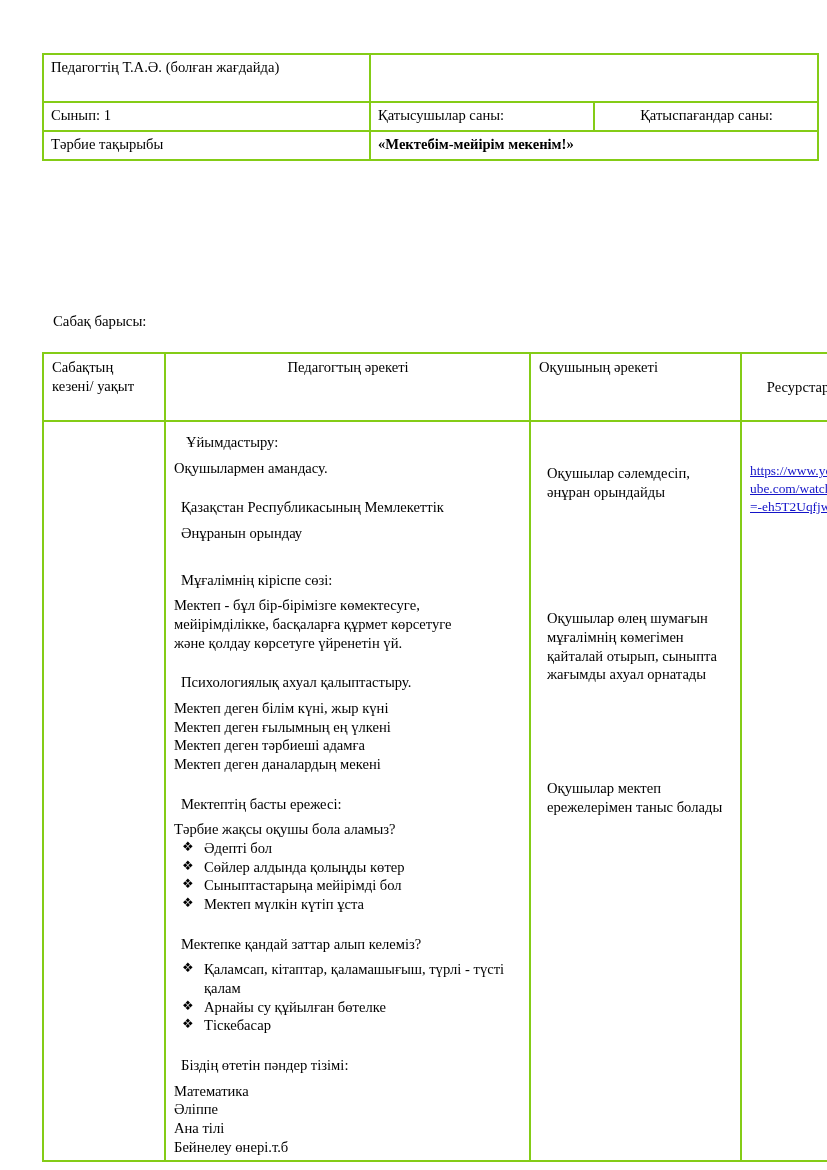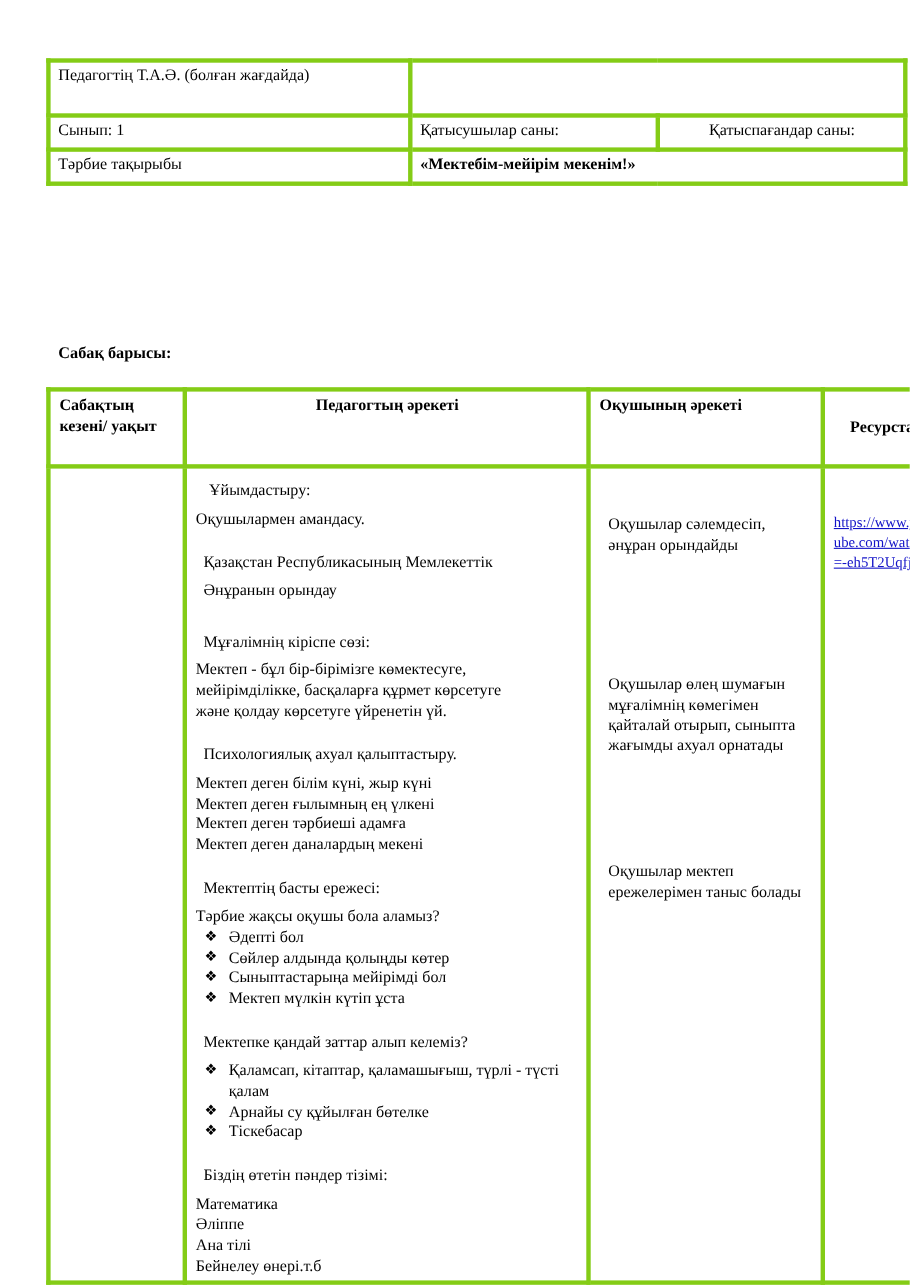--- a/index.html
+++ b/index.html
@@ -24,21 +24,21 @@
     padding: 0;
   }
 
   
   table.doc-table {
     border-collapse: collapse;
     table-layout: fixed;
     border: 1px solid #000;
   }
   table.doc-table td {
-    border: 4px solid #84cc16;
+    border: 2px solid #84cc16;
     vertical-align: top;
     padding: 3px 6px 3px 7px;
     font-size: 14.6px;
     line-height: 1.28;
   }
   .b { font-weight: bold; }
 
   
   #info-table {
     position: absolute;
@@ -48,34 +48,34 @@
   }
   #info-table td { height: 21px; }
   .cell-tall { height: 40px !important; }
 
   
   #progress-caption {
     position: absolute;
     left: 53px;
     top: 313px;
     font-size: 14.8px;
-    font-weight: bold;
+    font-weight: normal;
   }
 
   
   #flow-table {
     position: absolute;
     left: 42px;
     top: 352px;
     width: 745px;
   }
   #flow-table td { padding: 4px 7px 4px 8px; }
   #flow-table thead td,
   #flow-table td.head {
-    font-weight: bold;
+    font-weight: normal;
     text-align: center;
     vertical-align: top;
   }
   td.head-left {
     text-align: left !important;
   }
   td.head-resource {
     vertical-align: middle !important;
     text-align: center;
   }

